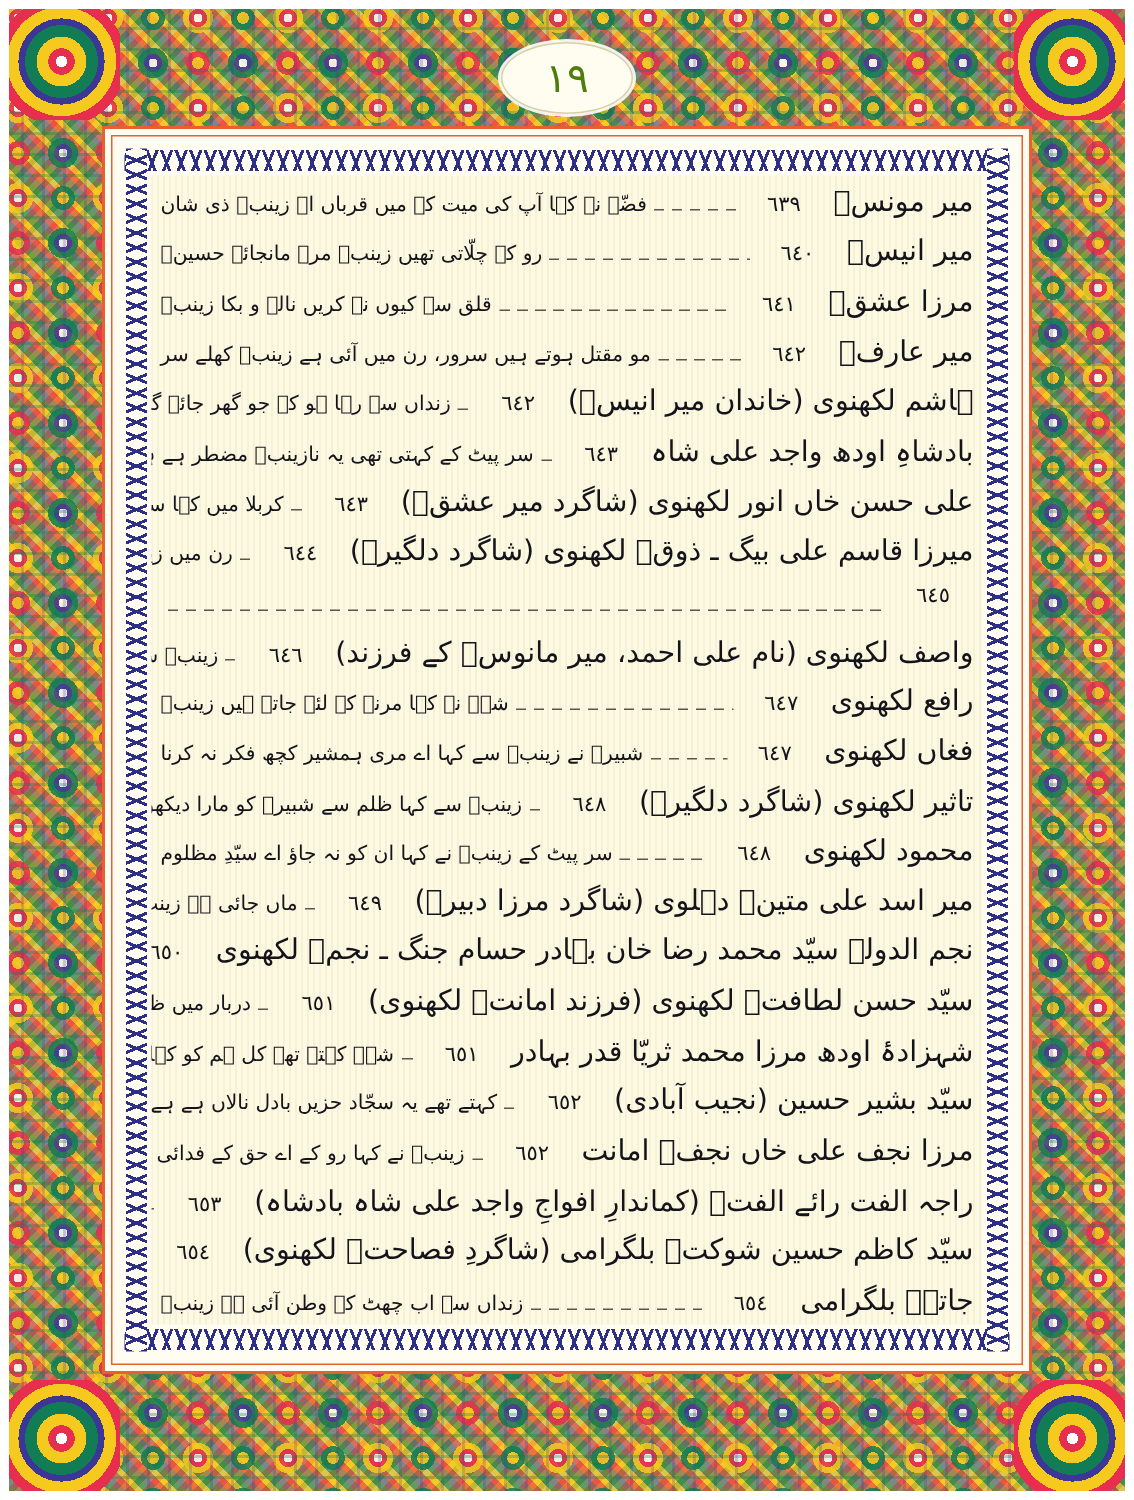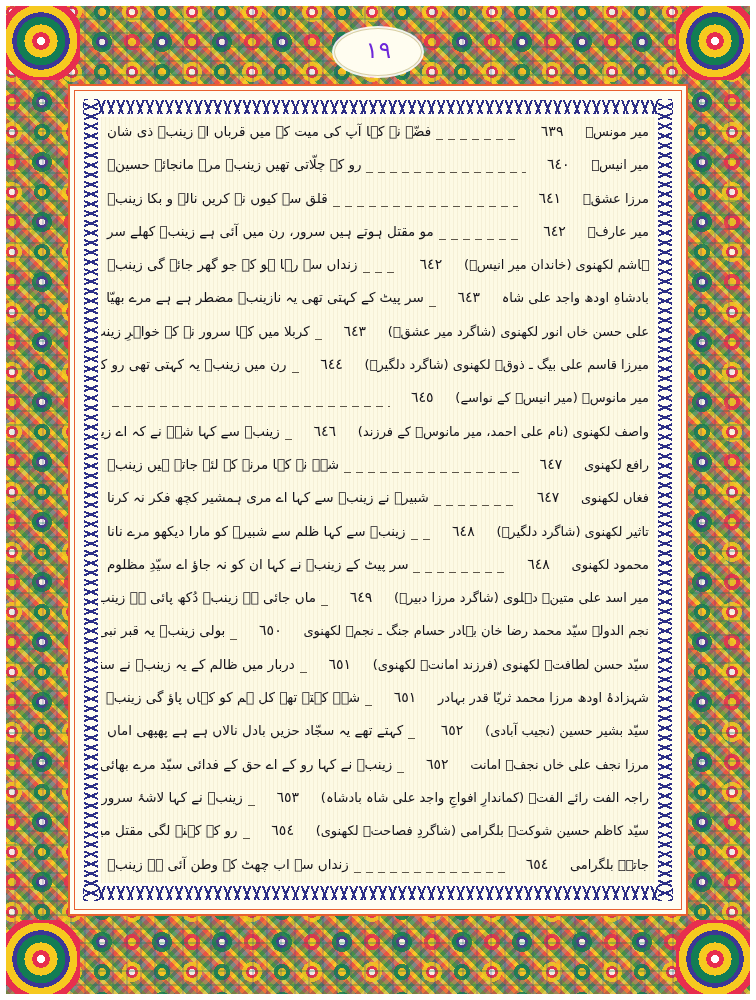--- a/index.html
+++ b/index.html
@@ -57,21 +57,21 @@
   
   .page-number-cartouche{
     position:absolute;left:50%;top:28px;transform:translateX(-50%);
     width:86px;height:46px;border-radius:50%;
     background:#fffdf0;border:1px solid #d9cfa4;
     display:flex;align-items:center;justify-content:center;
     box-shadow:0 0 0 2px rgba(255,255,255,.9);
     z-index:5;
   }
   .page-number-cartouche span{
-    font-family:Liberation Mono, monospace;font-size:23px;color:#6d28d9;line-height:1;
+    font-family:Liberation Serif, serif;font-size:27px;color:#4d7c0f;line-height:1;
     direction:rtl;
   }
 
   
   .text-panel-outer{
     position:absolute;left:68px;top:84px;right:68px;bottom:84px;
     background:#fffdf2;
     border:2px solid #e8602f;
     box-sizing:border-box;
     padding:3px;
@@ -117,21 +117,21 @@
   .index-list{display:flex;flex-direction:column;}
   .index-row{
     display:flex;align-items:baseline;direction:rtl;
     height:33.3px;
     font-family:"DejaVu Sans","Liberation Sans",sans-serif;
     color:#15131a;
     white-space:nowrap;
   }
   .poet{
     flex:0 0 auto;
-    font-size:13px;
+    font-size:19px;
     text-align:center;
     direction:rtl;
     padding-left:6px;
     letter-spacing:-.2px;
   }
   .page-num{
     flex:0 0 auto;
     width:46px;
     text-align:center;
     font-size:14px;
@@ -224,21 +224,20 @@
               <div class="leader"></div>
               <div class="verse">کربلا میں کہا سرور نے کہ خواہرِ زینبؑ</div>
             </div>
             <div class="index-row">
               <div class="poet">میرزا قاسم علی بیگ ـ ذوقؔ لکھنوی (شاگرد دلگیرؔ)</div>
               <div class="page-num">٦٤٤</div>
               <div class="leader"></div>
               <div class="verse">رن میں زینبؑ یہ کہتی تھی رو کر میرے بھائی مسافر کو مارا</div>
             </div>
             <div class="index-row">
-              <div class="poet">میر مانوسؔ (میر انیسؔ کے نواسے)</div>
               <div class="page-num">٦٤٥</div>
               <div class="leader"></div>
             </div>
             <div class="index-row">
               <div class="poet">واصف لکھنوی (نام علی احمد، میر مانوسؔ کے فرزند)</div>
               <div class="page-num">٦٤٦</div>
               <div class="leader"></div>
               <div class="verse">زینبؑ سے کہا شہؑ نے کہ اے زینبؑ دلگیر ملنا ہو تو مل لو</div>
             </div>
             <div class="index-row">

